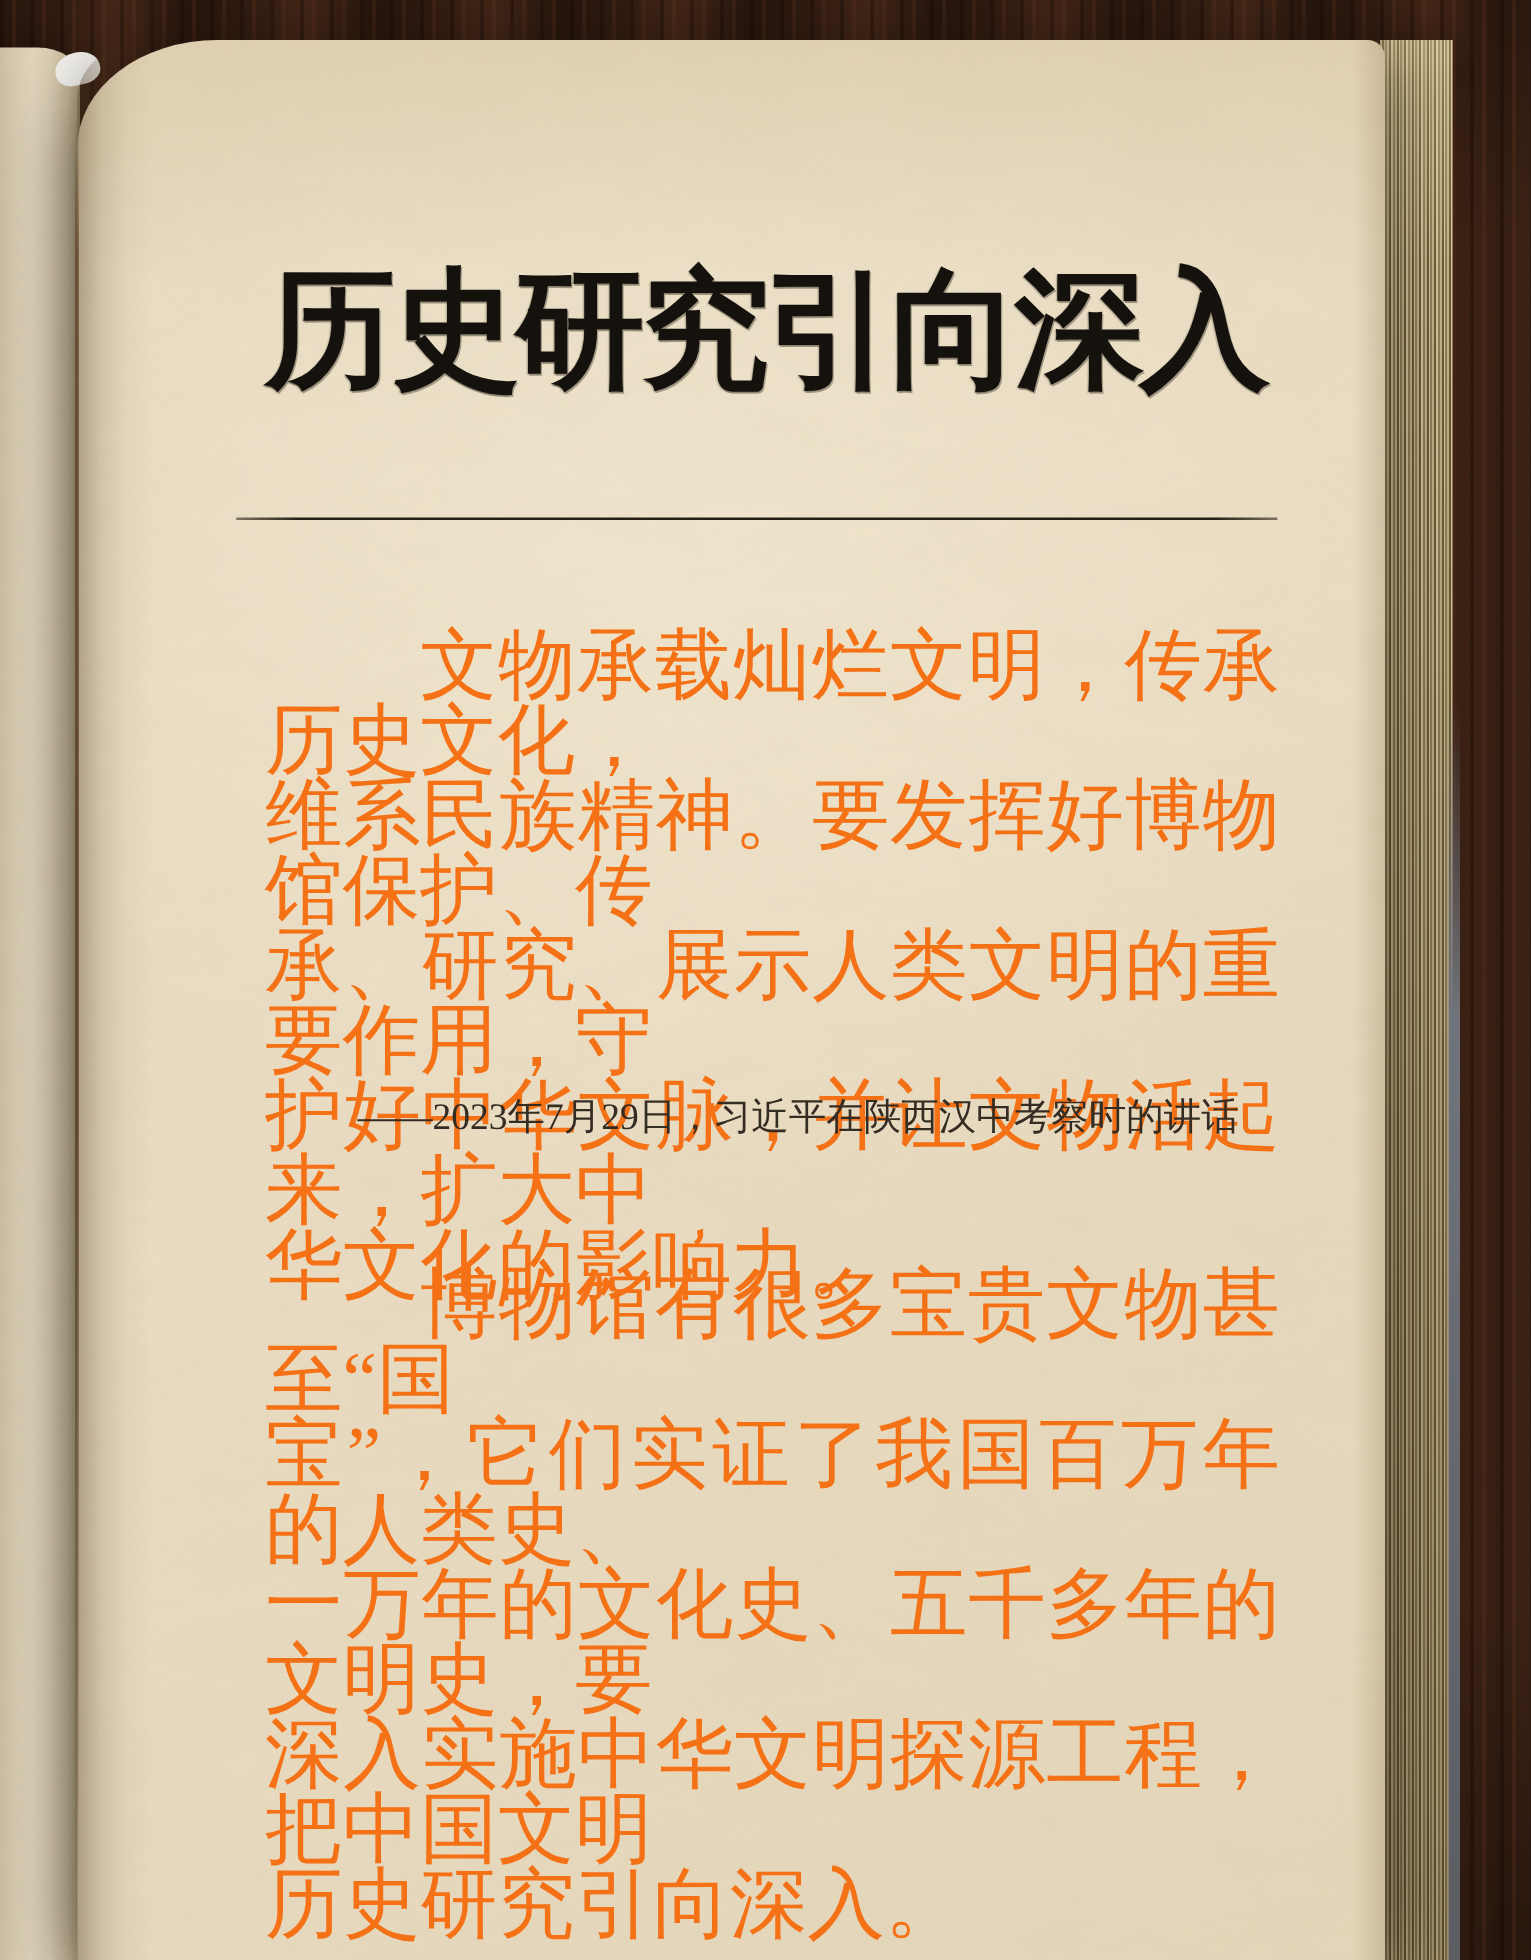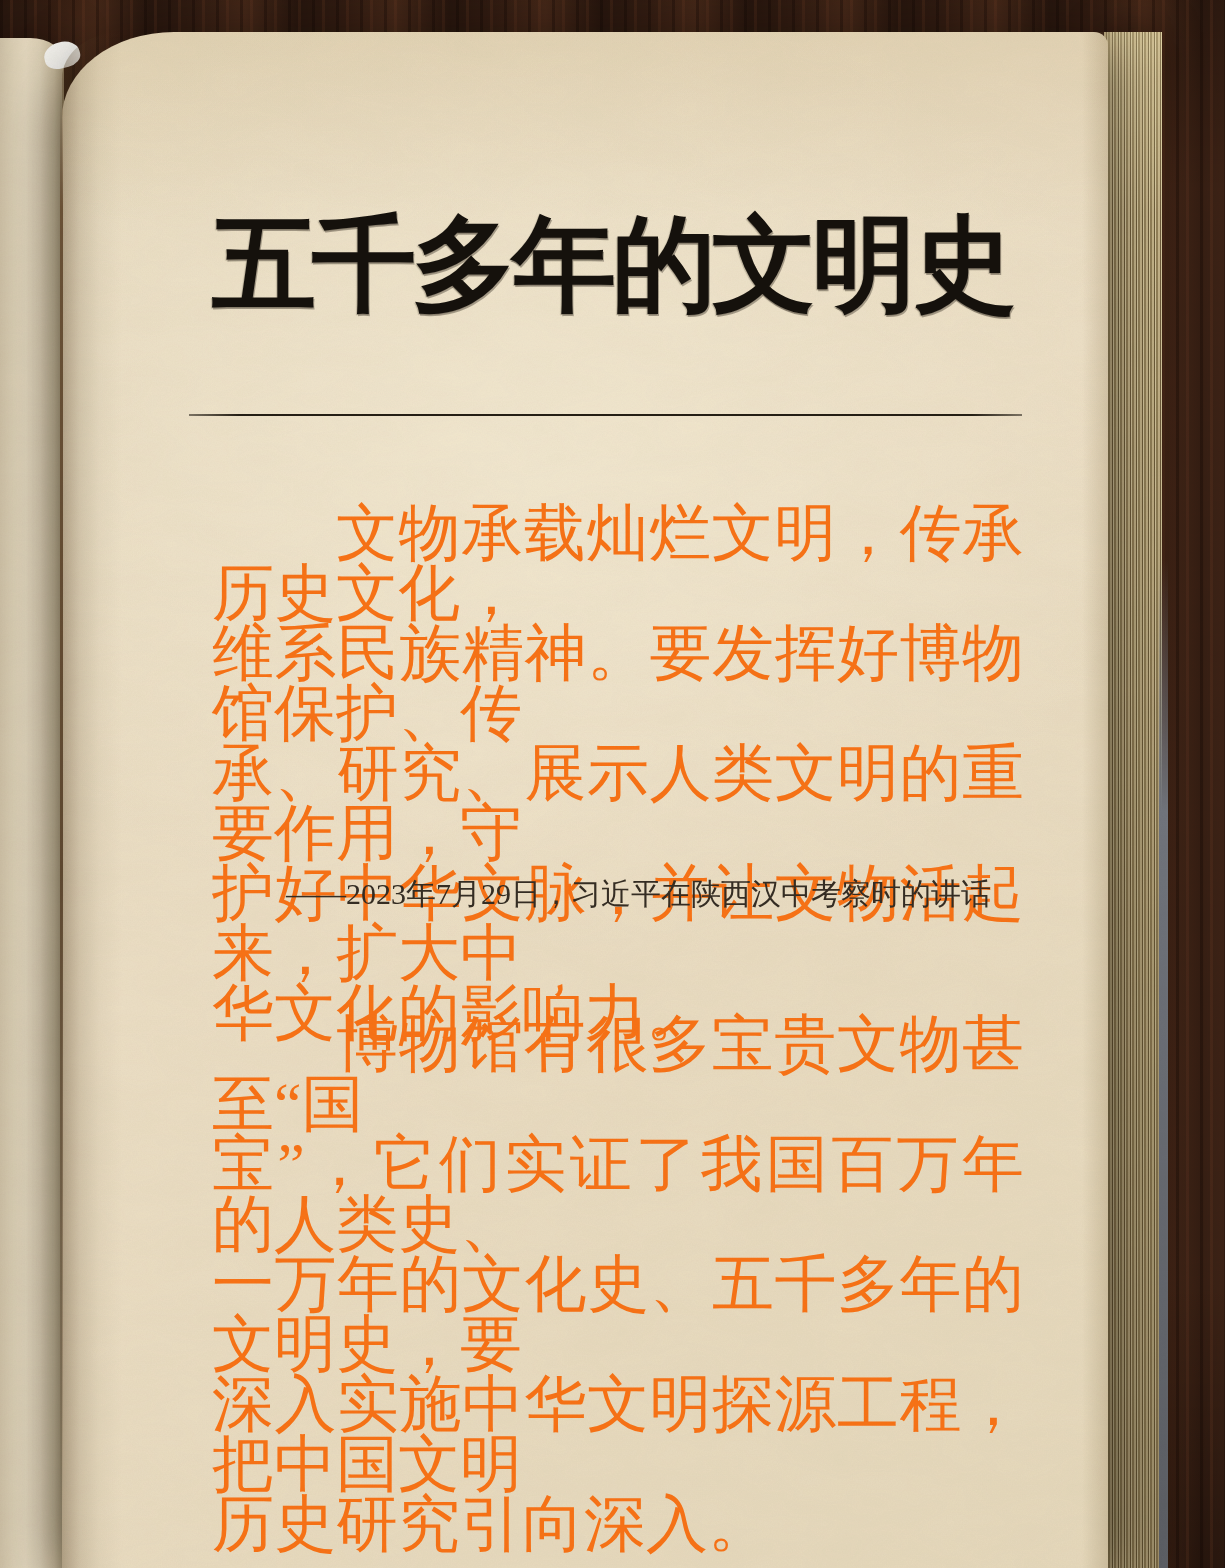--- a/index.html
+++ b/index.html
@@ -142,21 +142,21 @@
   <div class="page-stack"></div>
   <div class="stack-right-sliver"></div>
 
   <div class="main-page">
     <div class="gutter-shade"></div>
     <div class="fore-edge-shade"></div>
   </div>
   <div class="gutter-line"></div>
 
   <div class="content">
-    <div class="title">五千多年的文明史</div>
+    <div class="title">历史研究引向深入</div>
     <div class="divider"></div>
 
     <div class="quote-text q1">文物承载灿烂文明，传承历史文化，
 维系民族精神。要发挥好博物馆保护、传
 承、研究、展示人类文明的重要作用，守
 护好中华文脉，并让文物活起来，扩大中
 华文化的影响力。</div>
     <div class="attribution a1">——2023年7月29日，习近平在陕西汉中考察时的讲话</div>
 
     <div class="quote-text q2">博物馆有很多宝贵文物甚至“国

